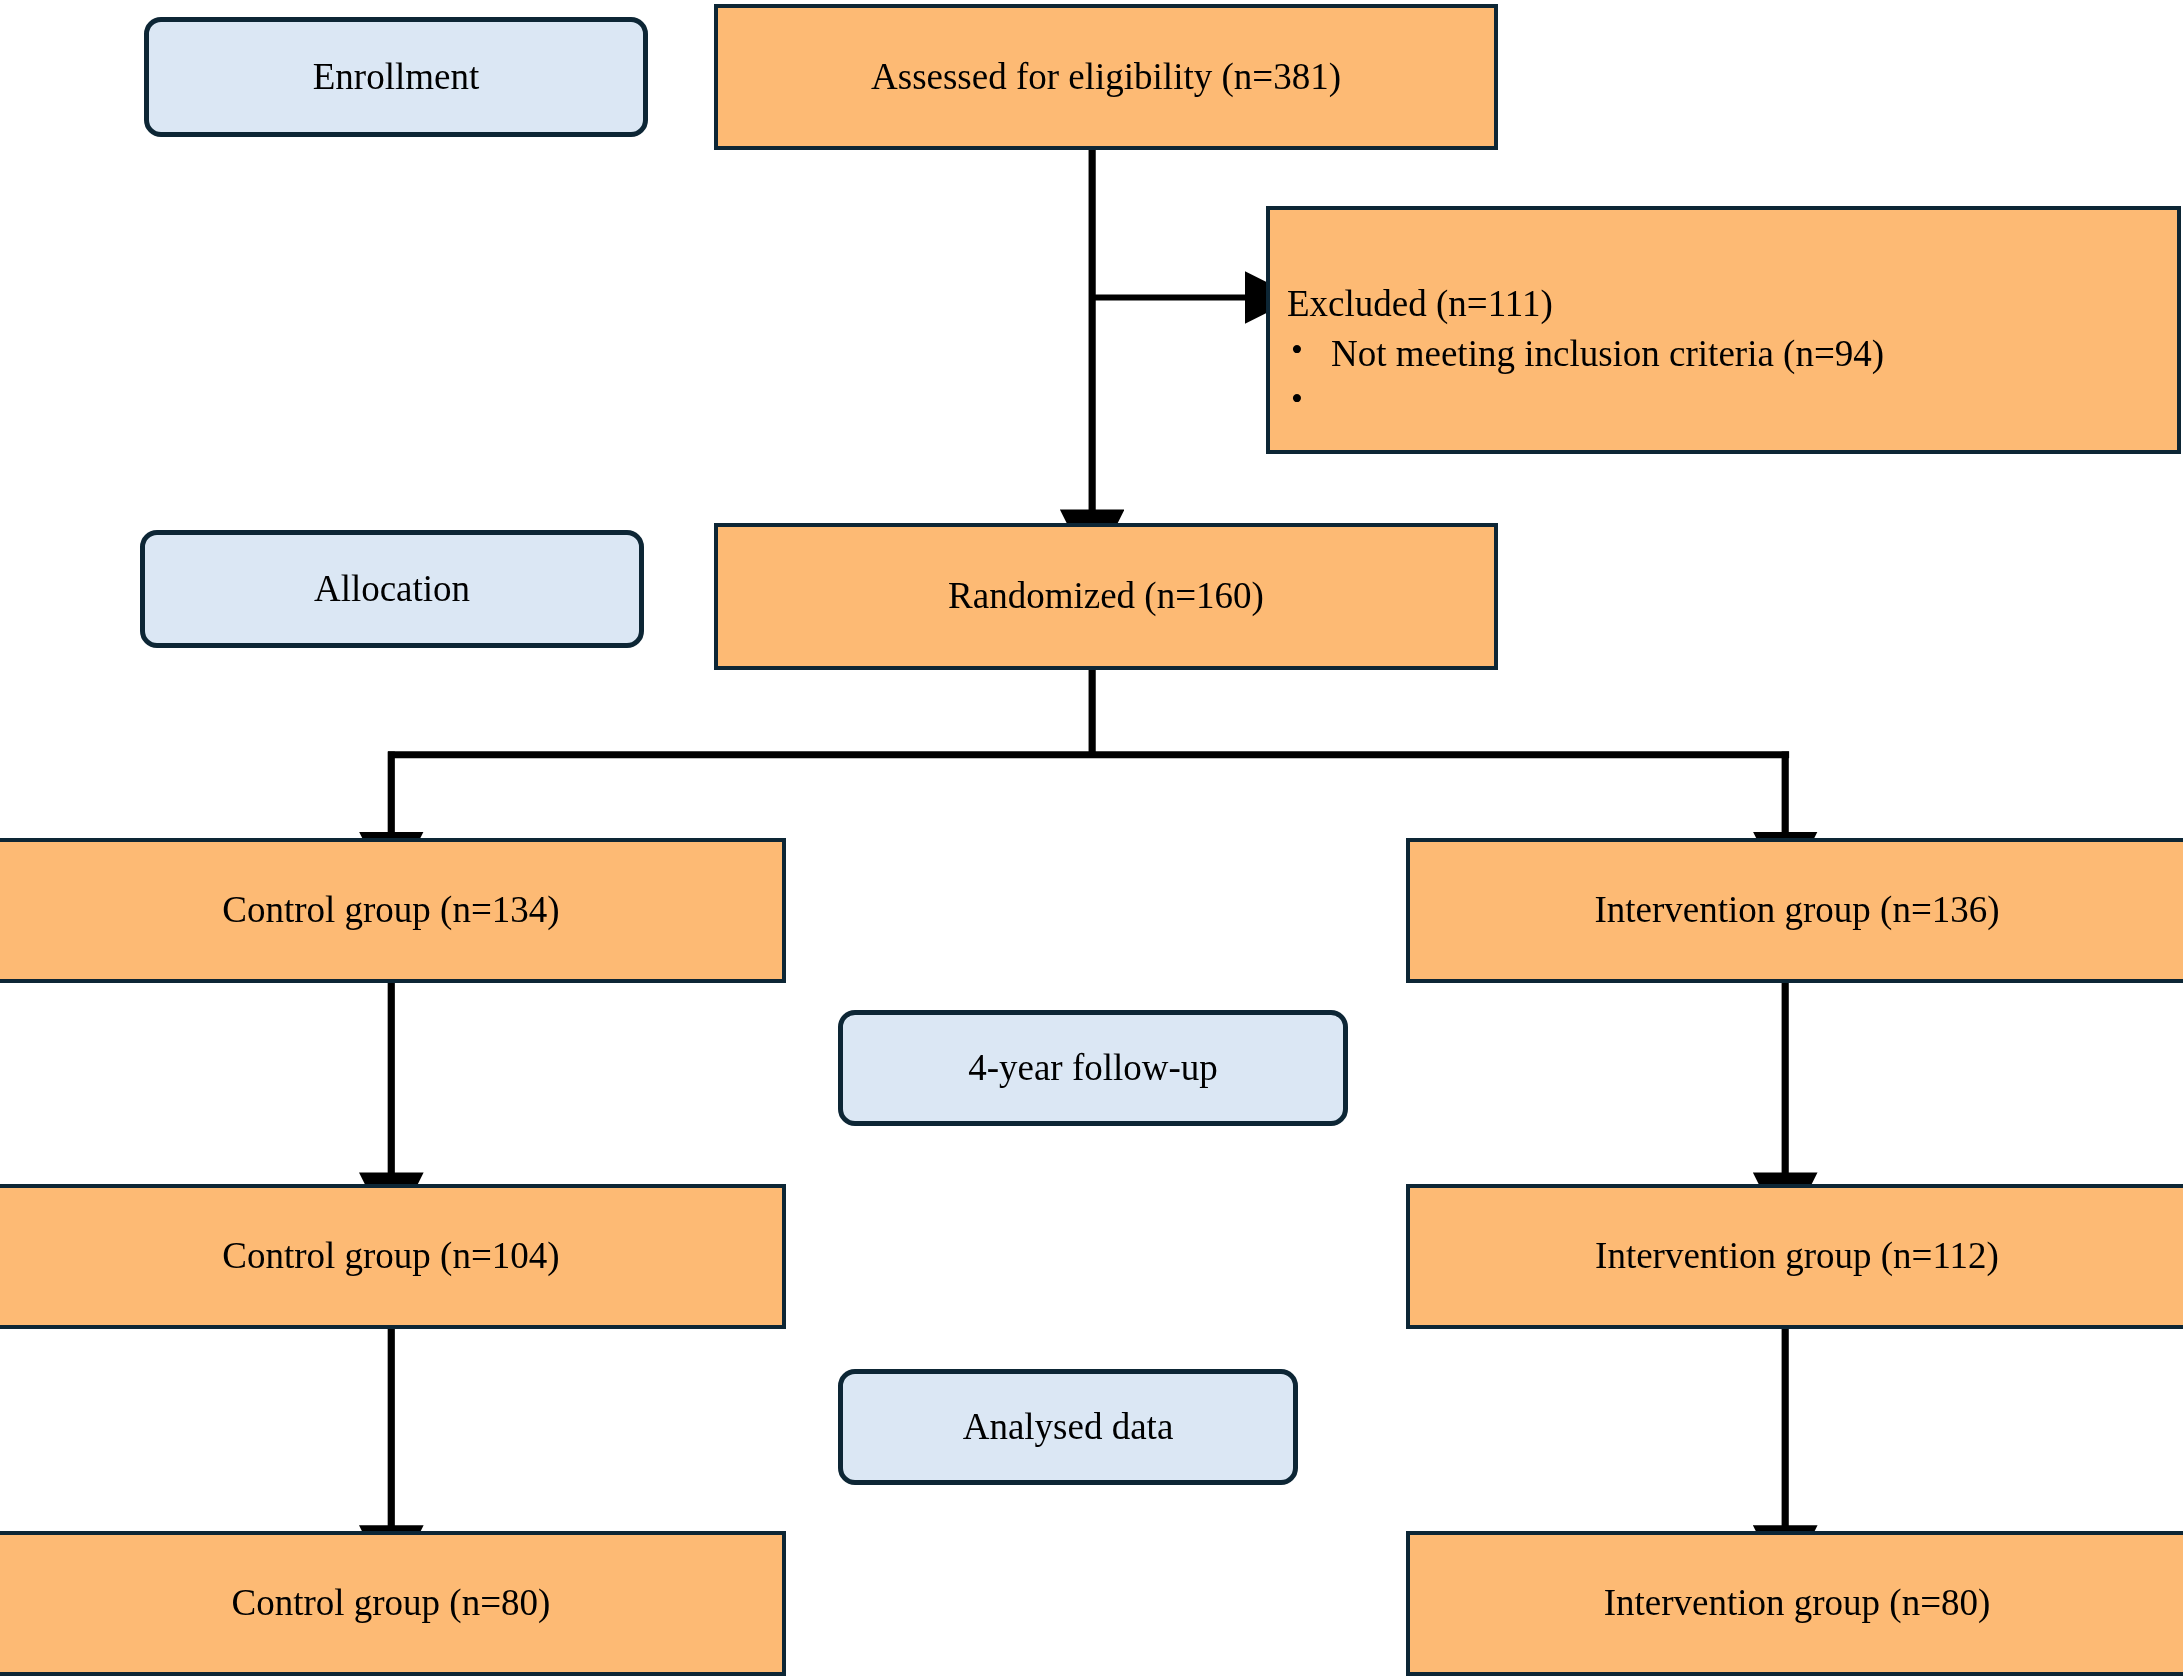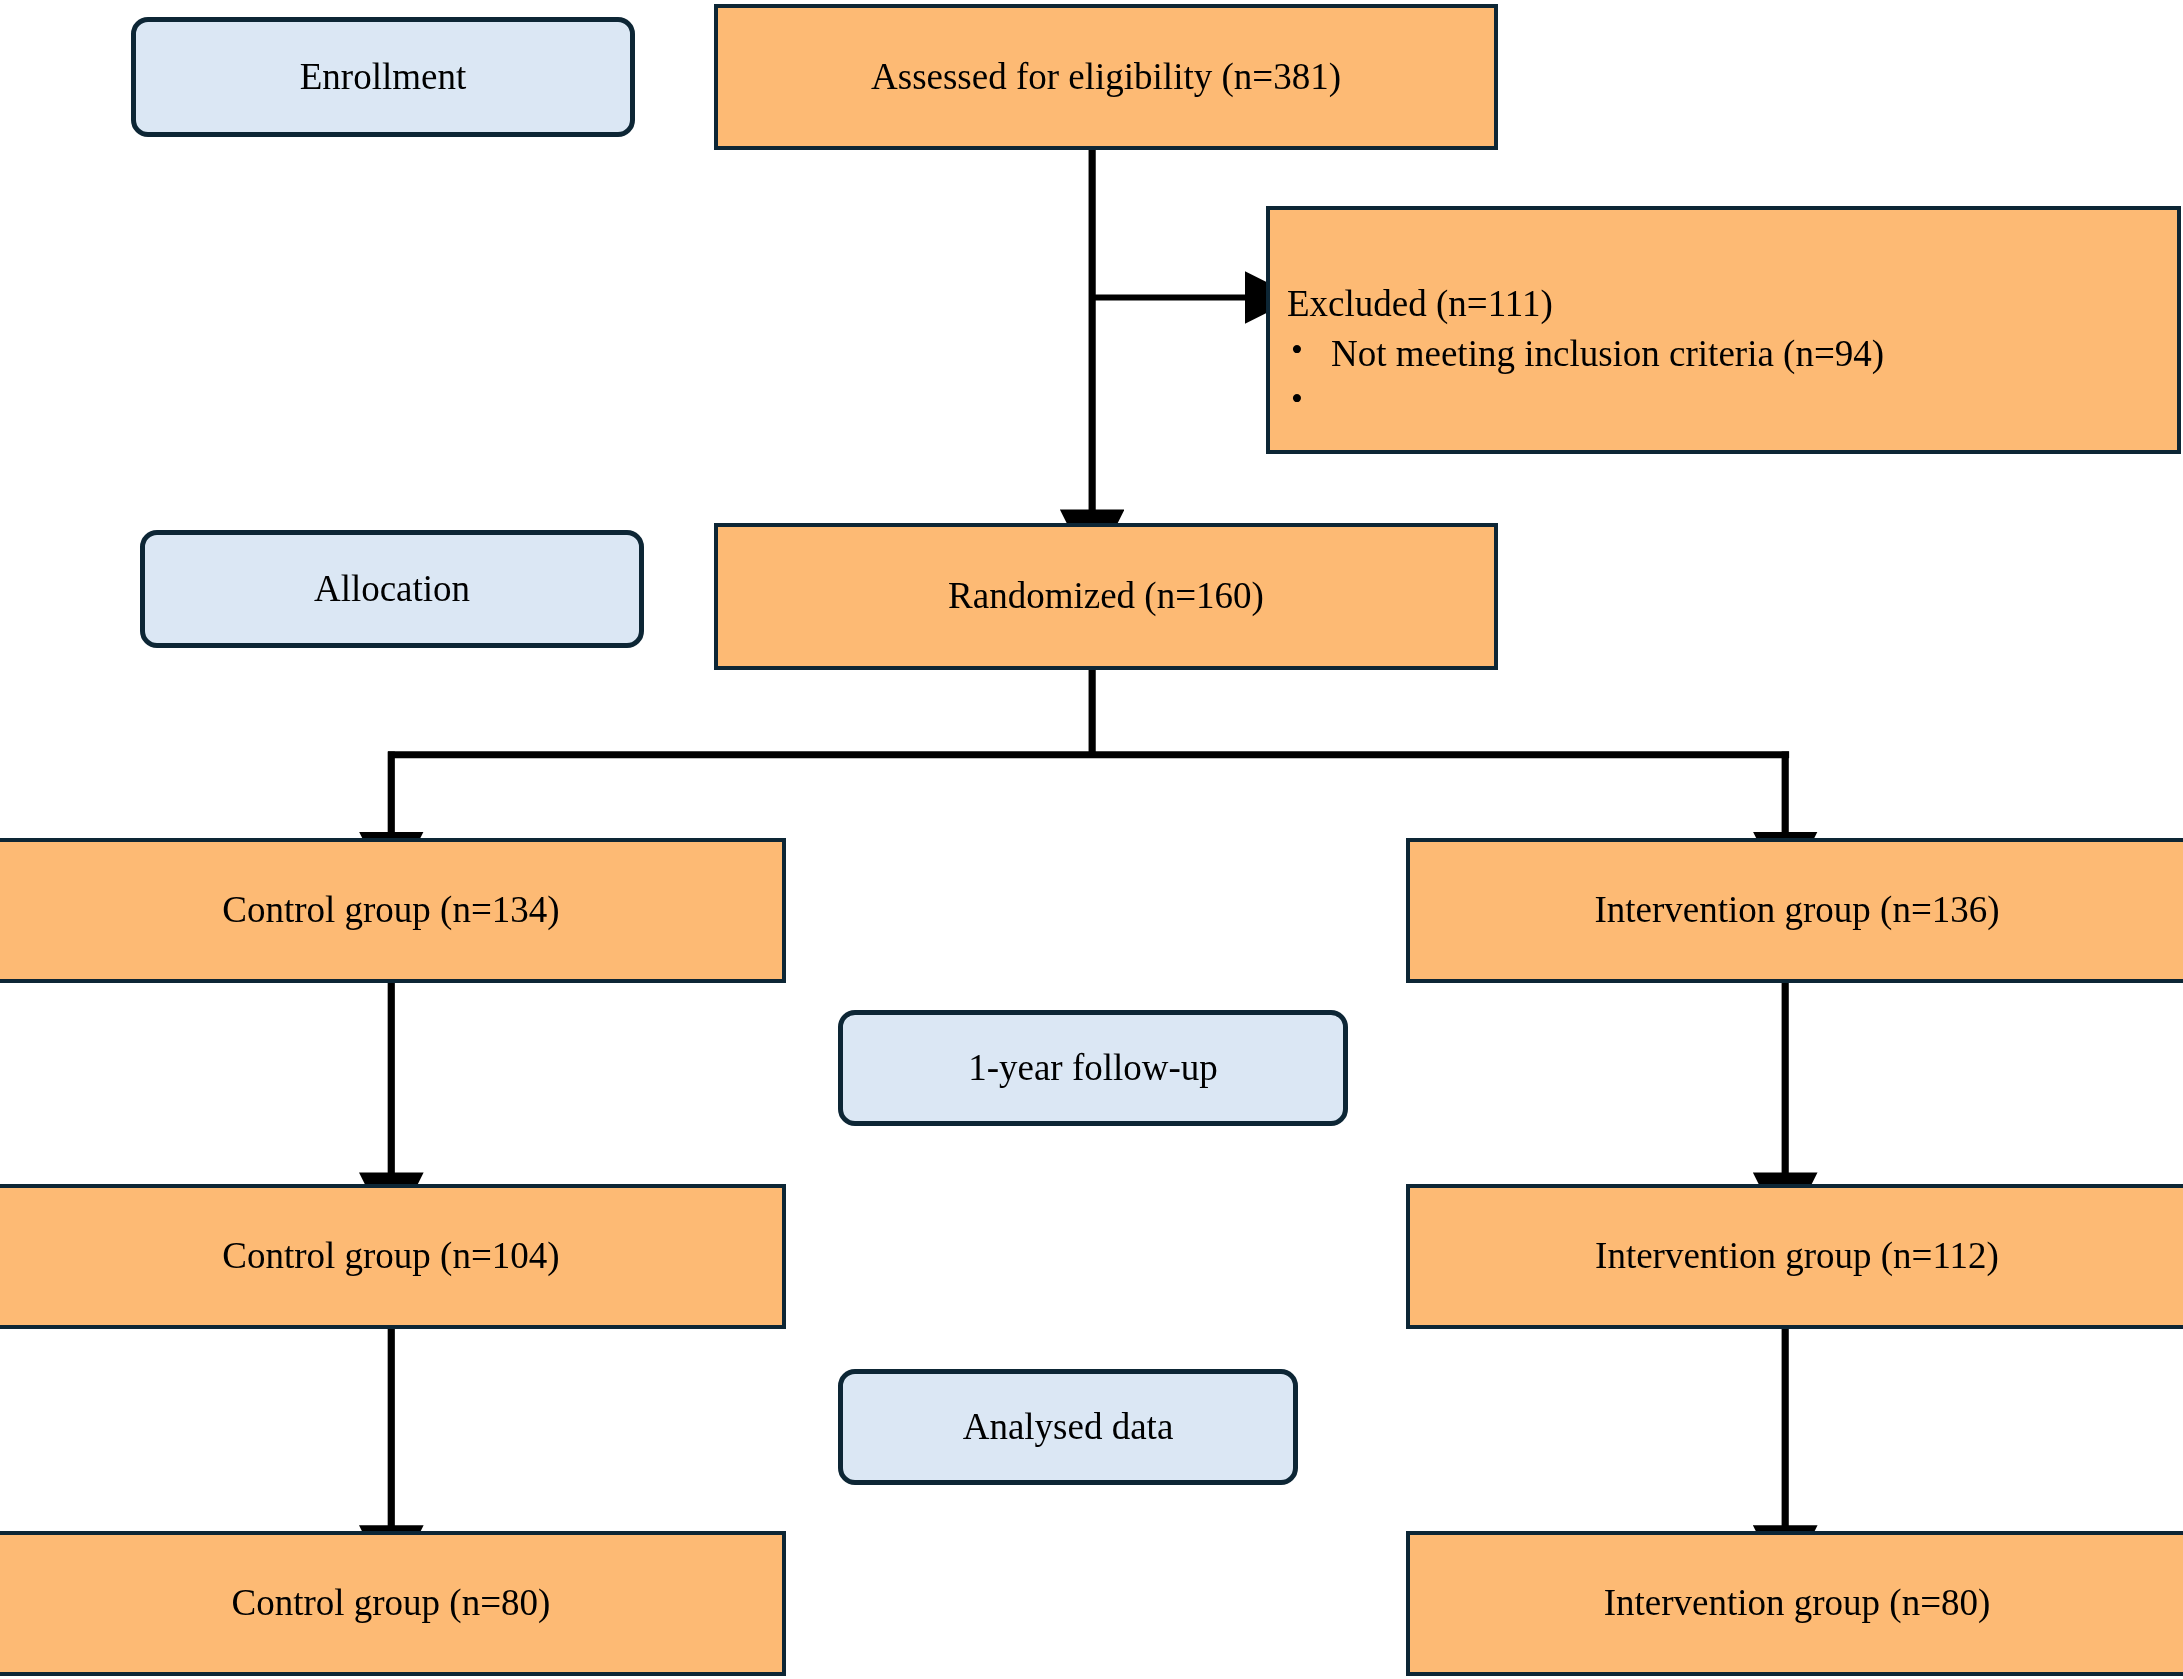--- a/index.html
+++ b/index.html
@@ -102,21 +102,21 @@
 
     <line x1="599" y1="1500" x2="599" y2="1800" stroke="#000000" stroke-width="11" marker-end="url(#arrowhead)"></line>
 
     <line x1="599" y1="2030" x2="599" y2="2340" stroke="#000000" stroke-width="11" marker-end="url(#arrowhead)"></line>
 
     <line x1="2733" y1="1500" x2="2733" y2="1800" stroke="#000000" stroke-width="11" marker-end="url(#arrowhead)"></line>
 
     <line x1="2733" y1="2030" x2="2733" y2="2340" stroke="#000000" stroke-width="11" marker-end="url(#arrowhead)"></line>
   </svg>
 
-  <div class="node stage-badge" style="left:131px; top:17px; width:504px; height:120px;">
+  <div class="node stage-badge" style="left:144px; top:17px; width:504px; height:120px;">
     <span class="badge-label">Enrollment</span>
   </div>
 
   <div class="node box" style="left:714px; top:3.9px; width:784px; height:146px;">
     <span class="box-label">Assessed for eligibility (n=381)</span>
   </div>
 
   <div class="node box" style="left:1266px; top:206px; width:915px; height:248px; justify-content:flex-start;">
     <div class="excluded-body">
       <div class="excluded-title">Excluded (n=111)</div>
@@ -142,21 +142,21 @@
 
   <div class="node box" style="left:-4.6px; top:838px; width:791px; height:145px;">
     <span class="box-label">Control group (n=134)</span>
   </div>
 
   <div class="node box" style="left:1406px; top:838px; width:782px; height:145px;">
     <span class="box-label">Intervention group (n=136)</span>
   </div>
 
   <div class="node stage-badge" style="left:838px; top:1010px; width:510px; height:116px;">
-    <span class="badge-label">1-year follow-up</span>
+    <span class="badge-label">4-year follow-up</span>
   </div>
 
   <div class="node box" style="left:-4.6px; top:1184px; width:791px; height:145px;">
     <span class="box-label">Control group (n=104)</span>
   </div>
 
   <div class="node box" style="left:1406px; top:1184px; width:782px; height:145px;">
     <span class="box-label">Intervention group (n=112)</span>
   </div>
 

